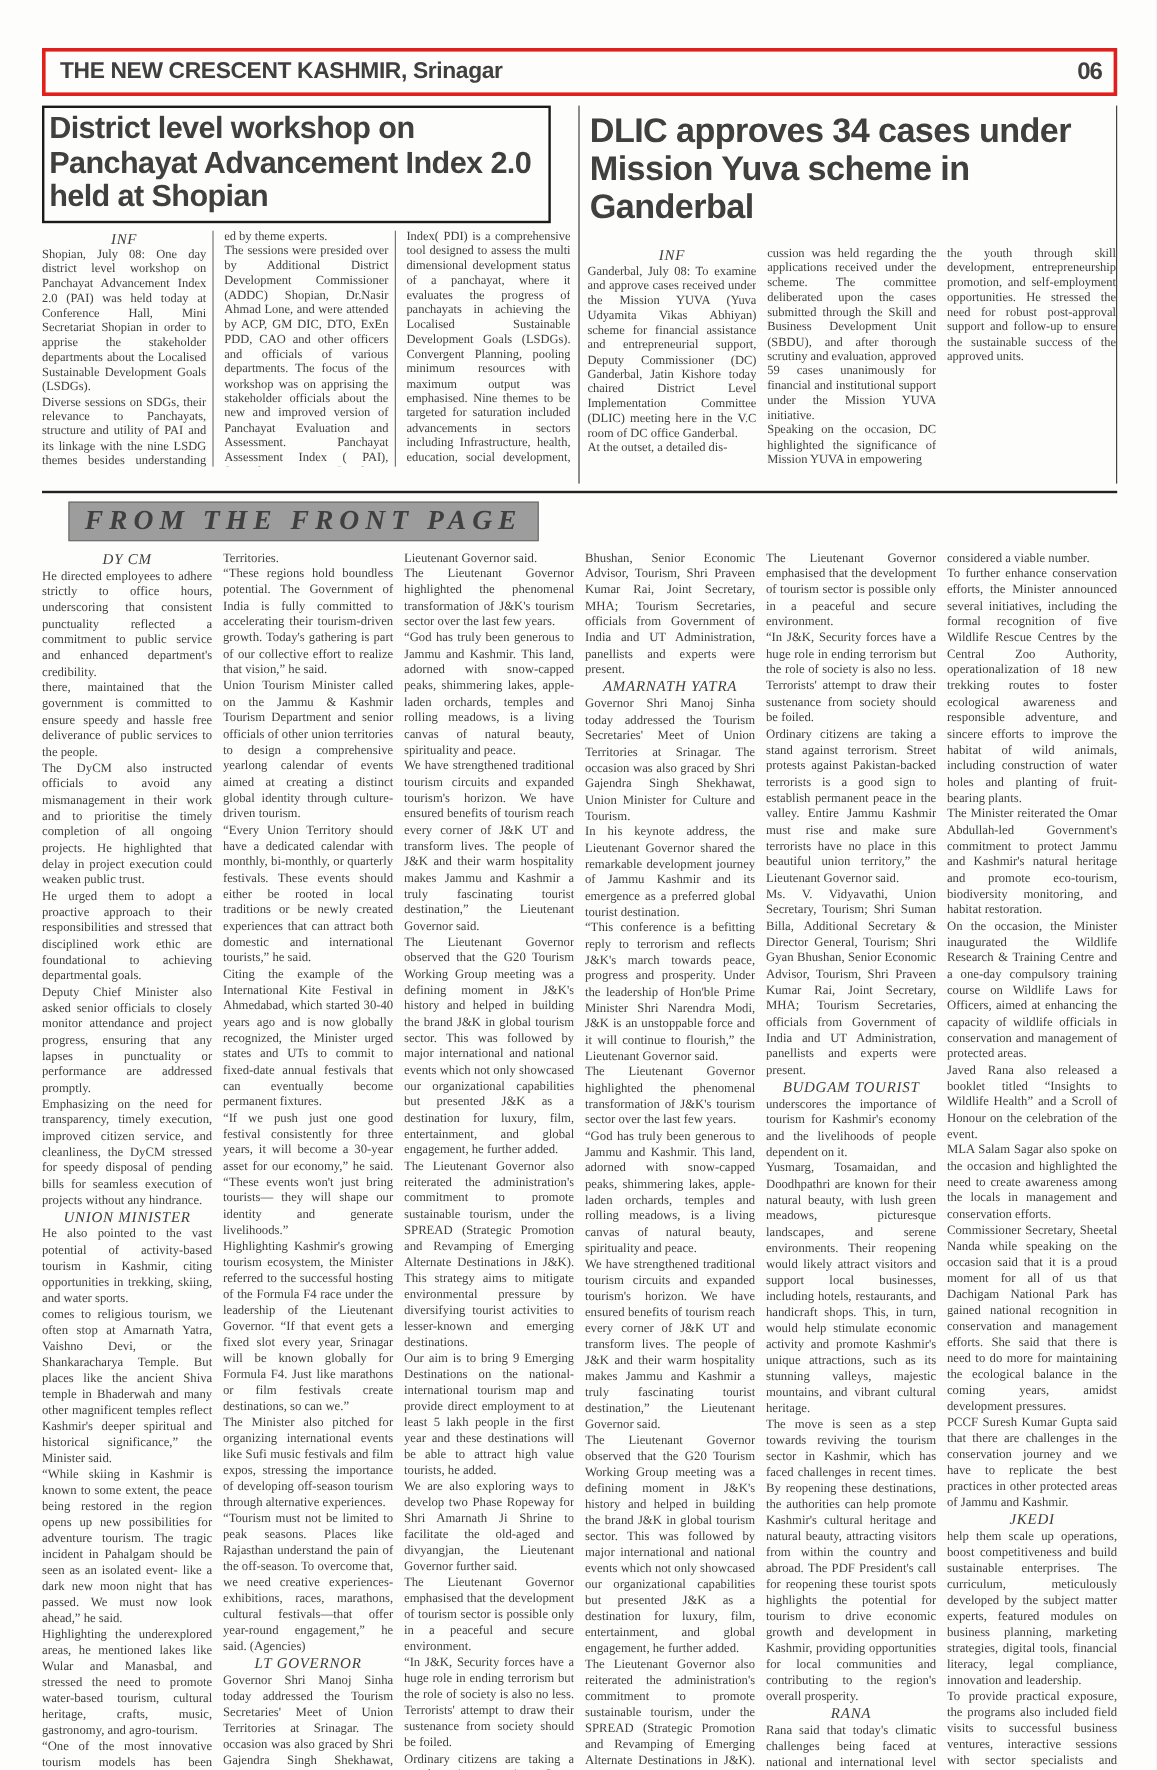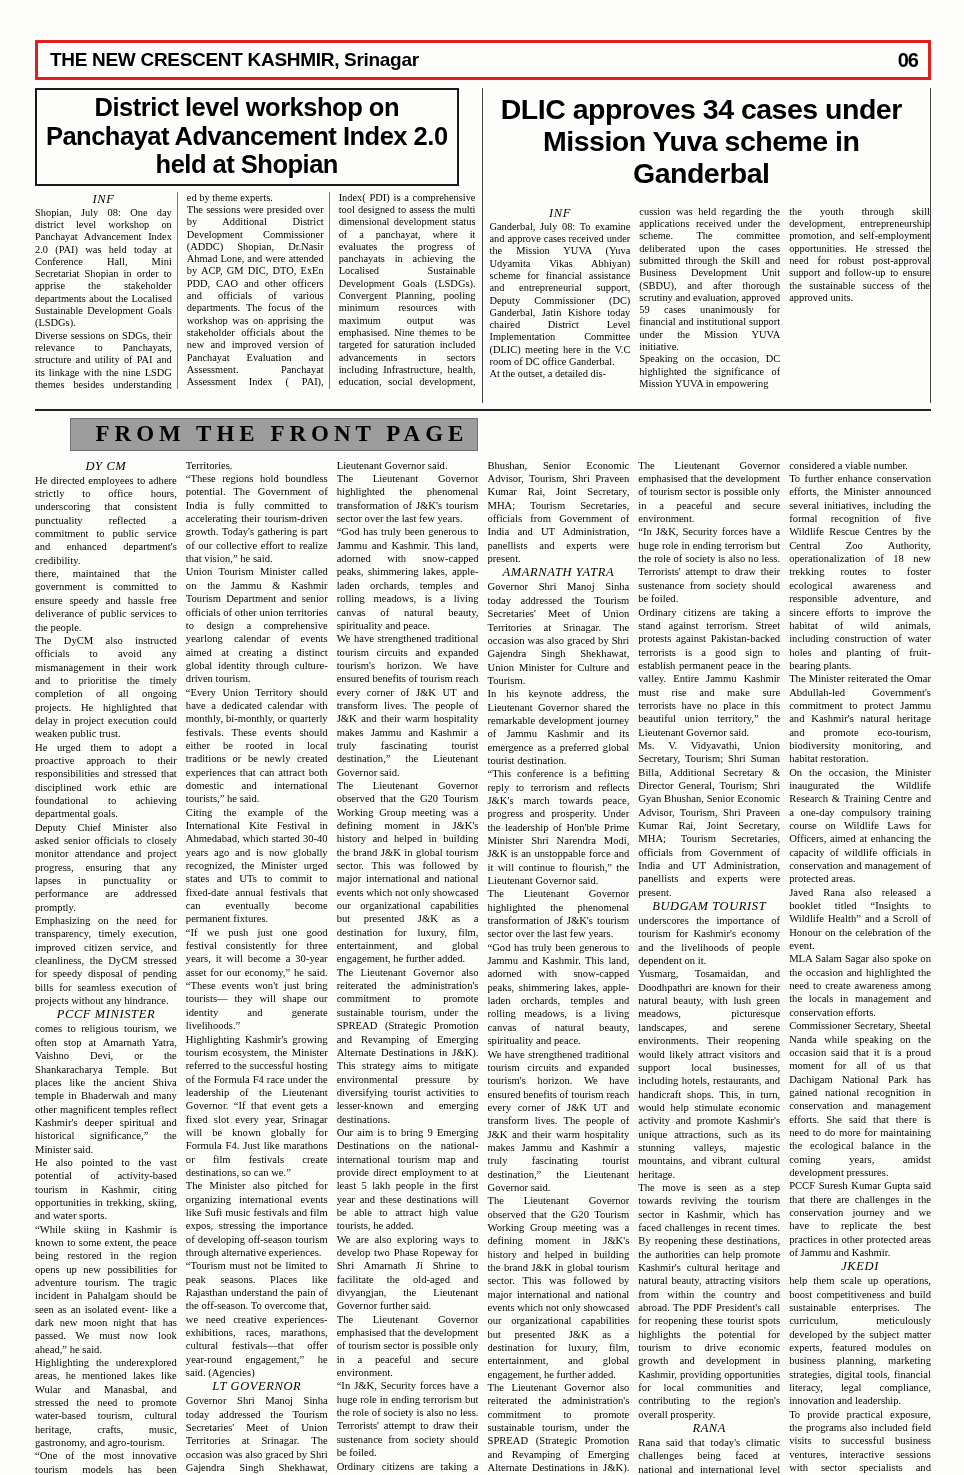--- a/index.html
+++ b/index.html
@@ -1,21 +1,21 @@
 <!DOCTYPE html>
 <html><head>
 <meta charset="utf-8">
 <style>
   html,body{margin:0;padding:0;background:#e9e7e2;}
   .sheet{
     position:relative;
     width:964px;height:1475px;
     background:#fdfdfb;
     font-family:"Liberation Serif", serif;
-    color:#000000;
+    color:#404040;
     overflow:hidden;
   }
   .inner{position:absolute;left:35px;top:40px;width:896px;}
 
   
   .masthead{
     border:3px solid #e0201c;
     height:34px;
     display:flex;align-items:center;justify-content:space-between;
     padding:0 10px 0 12px;
@@ -34,21 +34,21 @@
     display:flex;
     margin-top:8px;
     border-bottom:2px solid #222;
     padding-bottom:6px;
   }
   .article{flex:1;min-width:0;}
   .article-left{padding-right:6px;border-right:1.5px solid #444;}
   .article-right{padding-left:7px;border-right:1.5px solid #444;}
   .headline{
     font-family:"Liberation Sans", sans-serif;
-    font-weight:700;text-align:center;margin:0 17px 6px 0;
+    font-weight:700;text-align:left;margin:0 17px 6px 0;
     letter-spacing:-0.5px;line-height:1.12;
   }
   .headline.boxed{
     border:2px solid #1a1a1a;
     font-size:25.5px;
     padding:3px 4px 5px 4px;
   }
   .headline.plain{
     font-size:28.5px;
     padding:6px 2px 10px 2px;
@@ -58,27 +58,27 @@
     flex:1;min-width:0;
     font-size:10.4px;line-height:12.3px;text-align:justify;
     overflow:hidden;
   }
   .article-left .acol{border-right:1px solid #777;padding-right:5px;}
   .article-left .acol:last-child{border-right:none;padding-right:0;}
 
   
   .banner-row{margin:7px 0 8px 0;}
   .banner{
-    width:390px;margin-left:35px;
+    width:390px;margin-left:22px;
     background:#9d9d9d;
     border:1px solid #6f6f6f;
     text-align:center;
-    font-weight:700;
+    font-style:italic;font-weight:700;
     font-size:23px;letter-spacing:5px;
-    padding:2px 0 3px 16px;
+    padding:2px 0 3px 0;
   }
 
   
   .body-cols{
     display:flex;gap:9px;
     height:1041px;overflow:hidden;
   }
   .body-cols .bcol{
     flex:1;min-width:0;
     font-size:10.6px;line-height:13.35px;text-align:justify;
@@ -144,23 +144,23 @@
 
     <section class="body-cols">
       <div class="bcol">
           <div class="sec-heading">DY CM</div>
           <p class="para">He directed employees to adhere strictly to office hours, underscoring that consistent punctuality reflected a commitment to public service and enhanced department's credibility.</p>
           <p class="para">there, maintained that the government is committed to ensure speedy and hassle free deliverance of public services to the people.</p>
           <p class="para">The DyCM also instructed officials to avoid any mismanagement in their work and to prioritise the timely completion of all ongoing projects. He highlighted that delay in project execution could weaken public trust.</p>
           <p class="para">He urged them to adopt a proactive approach to their responsibilities and stressed that disciplined work ethic are foundational to achieving departmental goals.</p>
           <p class="para">Deputy Chief Minister also asked senior officials to closely monitor attendance and project progress, ensuring that any lapses in punctuality or performance are addressed promptly.</p>
           <p class="para">Emphasizing on the need for transparency, timely execution, improved citizen service, and cleanliness, the DyCM stressed for speedy disposal of pending bills for seamless execution of projects without any hindrance.</p>
-          <div class="sec-heading">PCCF MINISTER</div>
+          <div class="sec-heading">UNION MINISTER</div>
+          <p class="para">He also pointed to the vast potential of activity-based tourism in Kashmir, citing opportunities in trekking, skiing, and water sports.</p>
           <p class="para">comes to religious tourism, we often stop at Amarnath Yatra, Vaishno Devi, or the Shankaracharya Temple. But places like the ancient Shiva temple in Bhaderwah and many other magnificent temples reflect Kashmir's deeper spiritual and historical significance,” the Minister said.</p>
-          <p class="para">He also pointed to the vast potential of activity-based tourism in Kashmir, citing opportunities in trekking, skiing, and water sports.</p>
           <p class="para">“While skiing in Kashmir is known to some extent, the peace being restored in the region opens up new possibilities for adventure tourism. The tragic incident in Pahalgam should be seen as an isolated event- like a dark new moon night that has passed. We must now look ahead,” he said.</p>
           <p class="para">Highlighting the underexplored areas, he mentioned lakes like Wular and Manasbal, and stressed the need to promote water-based tourism, cultural heritage, crafts, music, gastronomy, and agro-tourism.</p>
           <p class="para">“One of the most innovative tourism models has been lavender farming. Under the leadership of the Lieutenant Governor, this initiative alone has attracted nearly 20 lakh tourists eager to experience lavender fields in Kashmir,” he added.</p>
         </div>
       <div class="bcol">
           <p class="para">Territories.</p>
           <p class="para">“These regions hold boundless potential. The Government of India is fully committed to accelerating their tourism-driven growth. Today's gathering is part of our collective effort to realize that vision,” he said.</p>
           <p class="para">Union Tourism Minister called on the Jammu &amp; Kashmir Tourism Department and senior officials of other union territories to design a comprehensive yearlong calendar of events aimed at creating a distinct global identity through culture-driven tourism.</p>
           <p class="para">“Every Union Territory should have a dedicated calendar with monthly, bi-monthly, or quarterly festivals. These events should either be rooted in local traditions or be newly created experiences that can attract both domestic and international tourists,” he said.</p>
           <p class="para">Citing the example of the International Kite Festival in Ahmedabad, which started 30-40 years ago and is now globally recognized, the Minister urged states and UTs to commit to fixed-date annual festivals that can eventually become permanent fixtures.</p>

